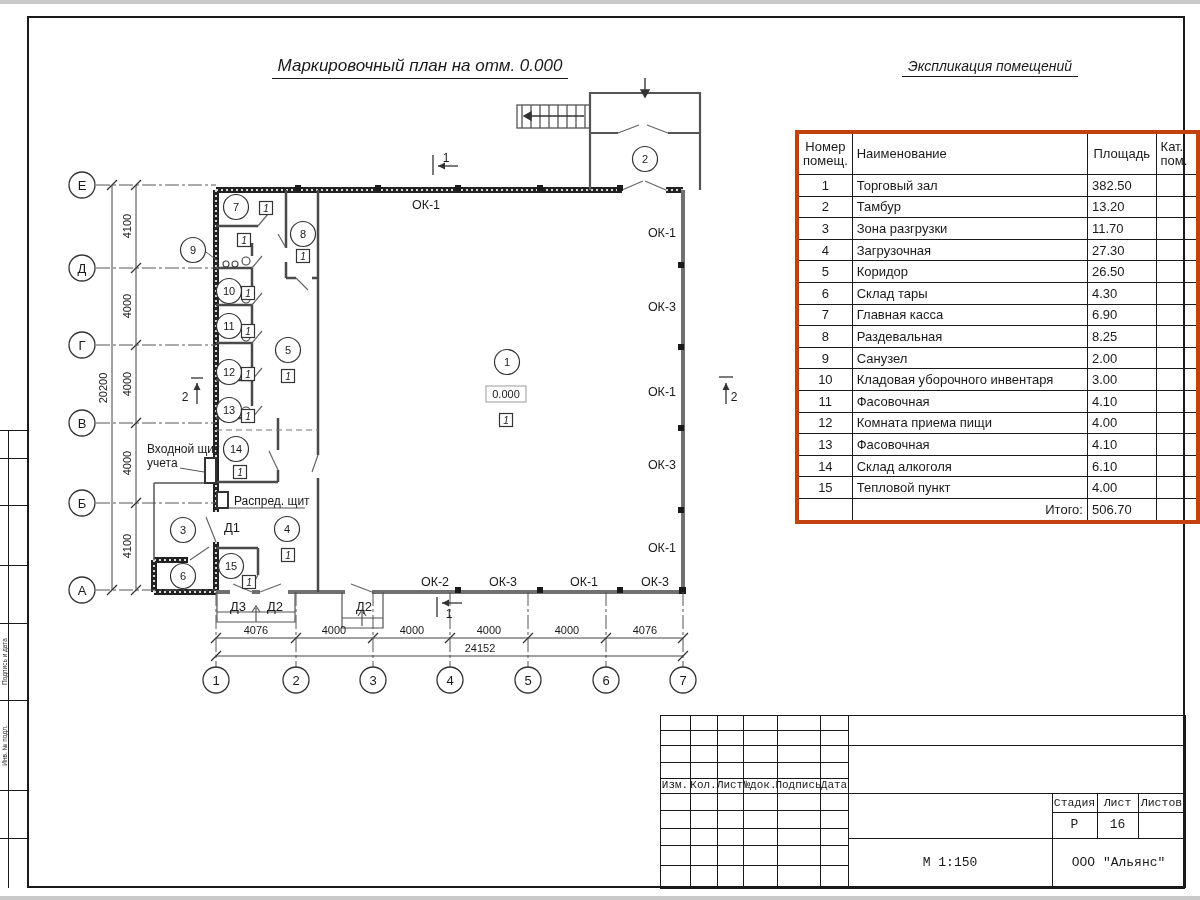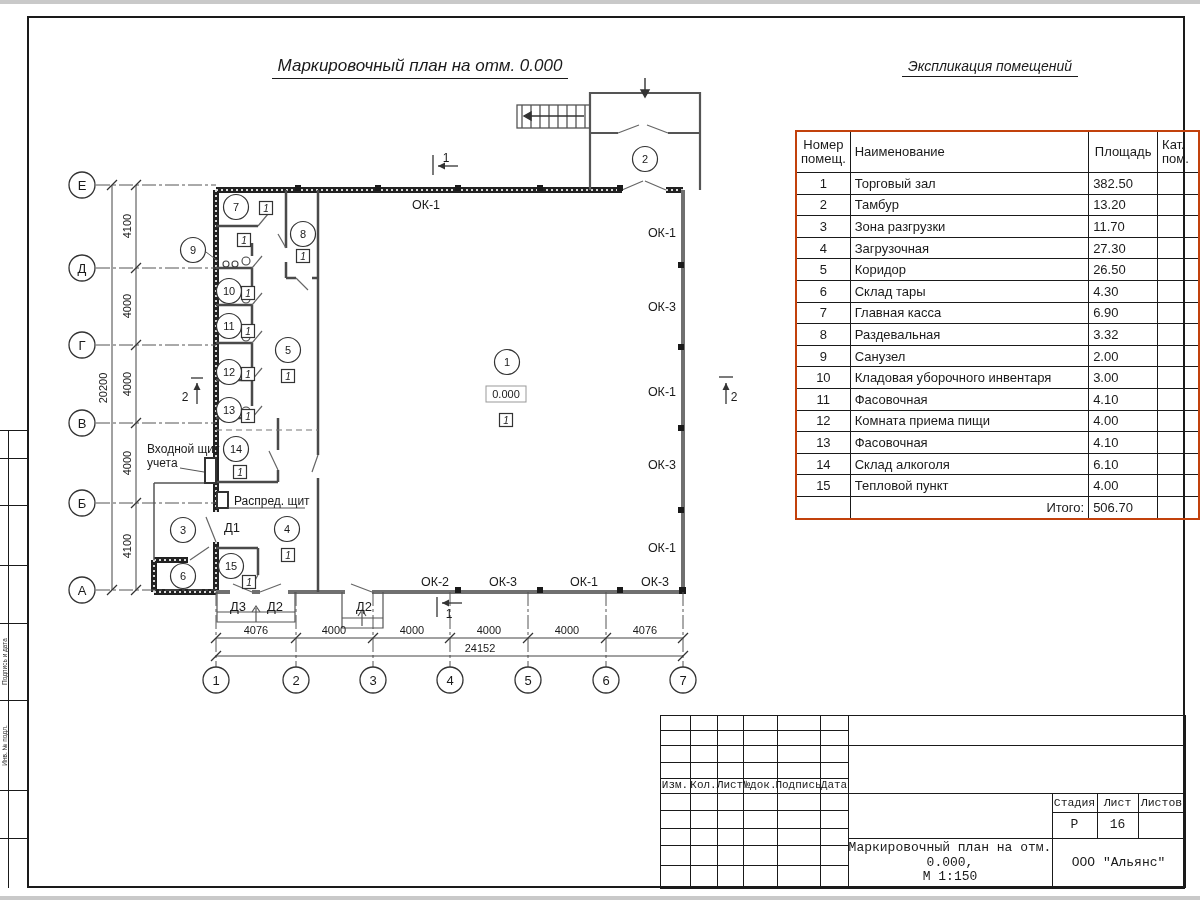--- a/index.html
+++ b/index.html
@@ -10,21 +10,21 @@
          border:2px solid #1a1a1a;box-sizing:border-box;}
   .hline,.vline{position:absolute;background:#1a1a1a;}
   .title{position:absolute;font-style:italic;text-align:center;}
   .title .u{display:inline-block;border-bottom:1.5px solid #1a1a1a;padding:0 6px 2px 6px;}
   #plan-title{left:250px;top:56px;width:340px;font-size:17px;}
   #table-title{left:850px;top:58px;width:280px;font-size:14px;}
   
   #expl{position:absolute;left:795px;top:130px;border-collapse:collapse;table-layout:fixed;}
   #expl td,#expl th{border:1px solid #1a1a1a;font-weight:normal;font-size:13px;
                     padding:0 4px;overflow:hidden;white-space:nowrap;}
-  #expl{border:2px solid #c2410c;}
+  #expl{border:4px solid #c2410c;}
   #expl th{height:40px;line-height:1.1;white-space:normal;}
   #expl td{height:20.6px;}
   .c-num{width:44px;text-align:center;}
   .c-name{width:230px;text-align:left;}
   .c-area{width:60px;}
   .c-cat{width:32px;text-align:left;}
   .tright{text-align:right;padding-right:8px;}
   
   #tblock{position:absolute;left:660px;top:715px;width:525px;height:173px;font-family:Liberation Mono, monospace;}
   #tblock .cell{position:absolute;font-size:11.5px;display:flex;align-items:center;justify-content:center;text-align:center;line-height:1.15;}
@@ -96,21 +96,21 @@
       </tr>
       <tr>
         <td class="c-num">7</td>
         <td class="c-name">Главная касса</td>
         <td class="c-area">6.90</td>
         <td class="c-cat"></td>
       </tr>
       <tr>
         <td class="c-num">8</td>
         <td class="c-name">Раздевальная</td>
-        <td class="c-area">3.32</td>
+        <td class="c-area">8.25</td>
         <td class="c-cat"></td>
       </tr>
       <tr>
         <td class="c-num">9</td>
         <td class="c-name">Санузел</td>
         <td class="c-area">2.00</td>
         <td class="c-cat"></td>
       </tr>
       <tr>
         <td class="c-num">10</td>
@@ -460,21 +460,20 @@
     <div class="cell" style="left: 83px; top: 63px; width: 34px; height: 15px; font-size: 11px;">№док.</div>
     <div class="cell" style="left: 117px; top: 63px; width: 43px; height: 15px; font-size: 11px;">Подпись</div>
     <div class="cell" style="left: 160px; top: 63px; width: 28px; height: 15px; font-size: 11px;">Дата</div>
     <div class="cell" style="left: 392px; top: 78px; width: 45px; height: 19px;">Стадия</div>
     <div class="cell" style="left: 437px; top: 78px; width: 41px; height: 19px;">Лист</div>
     <div class="cell" style="left: 478px; top: 78px; width: 47px; height: 19px;">Листов</div>
     <div class="cell" style="left: 392px; top: 97px; width: 45px; height: 26px; font-size: 13px;">Р</div>
     <div class="cell" style="left: 437px; top: 97px; width: 41px; height: 26px; font-size: 13px;">16</div>
     <div class="cell" style="left: 478px; top: 97px; width: 47px; height: 26px; font-size: 13px;"></div>
     <div class="cell" style="left: 188px; top: 123px; width: 204px; height: 50px; font-size: 13px; flex-direction: column;">
-      <span>Маркировочный план на отм. 0.000,</span>
       <span>М 1:150</span>
     </div>
     <div class="cell" style="left: 392px; top: 123px; width: 133px; height: 50px; font-size: 13px;">ООО "Альянс"</div>
   </div>
 
 <div id="sstamp">
     <div class="hline" style="left: 0px; top: 414px; width: 27px; height: 1.2px;"></div>
     <div class="hline" style="left: 0px; top: 442px; width: 27px; height: 1.2px;"></div>
     <div class="hline" style="left: 0px; top: 489px; width: 27px; height: 1.2px;"></div>
     <div class="hline" style="left: 0px; top: 549px; width: 27px; height: 1.2px;"></div>

